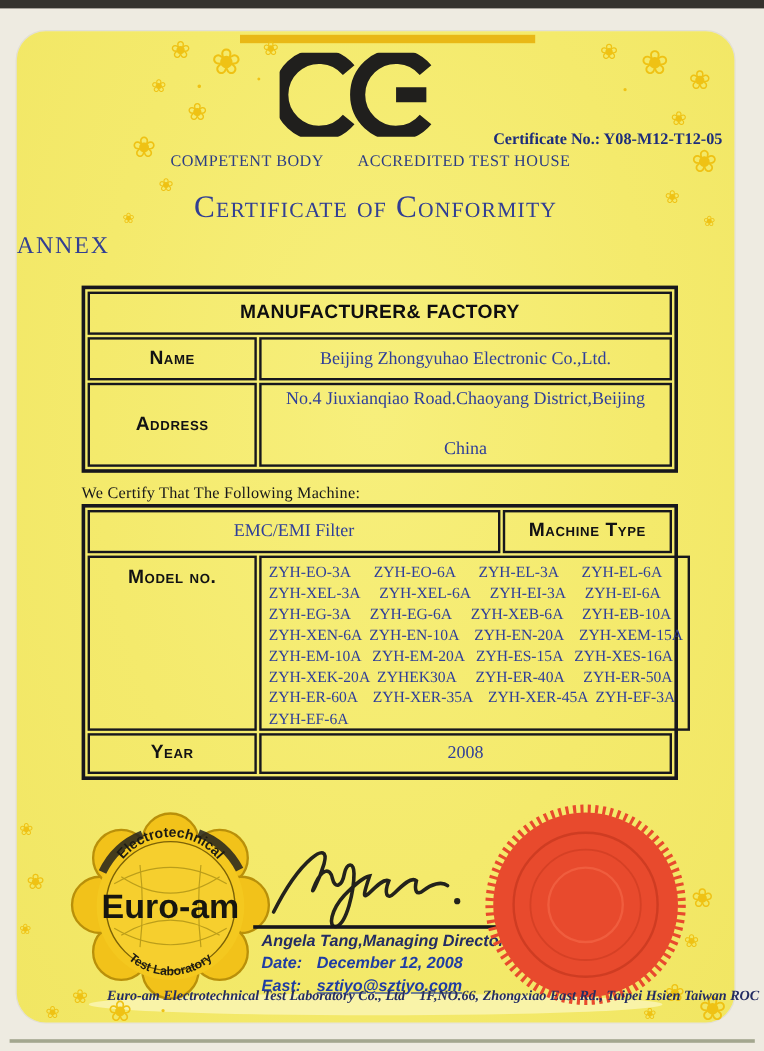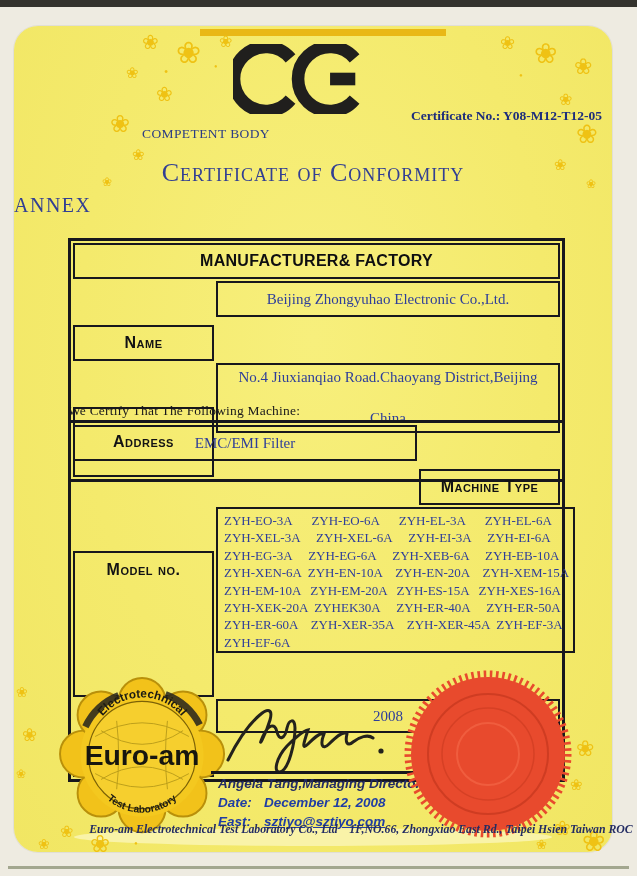--- a/index.html
+++ b/index.html
@@ -33,21 +33,21 @@
 
   
   .tbl{position:absolute;left:54px;width:497px;border:3px solid #17171d;padding:2px;
        display:flex;flex-direction:column;gap:2px;background:transparent;box-sizing:border-box;}
   .tr{display:flex;gap:2px;}
   .cell{border:2px solid #17171d;display:flex;align-items:center;justify-content:center;
         box-sizing:border-box;}
   .hdr-cell{flex:1;height:36px;font-family:"Liberation Sans", sans-serif;font-weight:bold;
         font-size:16px;color:#0e0e10;letter-spacing:0.3px;}
   .label-cell{width:141px;font-family:"Liberation Sans", sans-serif;font-weight:bold;
-        font-size:16px;font-variant:small-caps;color:#121214;letter-spacing:0.5px;flex:none;margin-top:44px;}
+        font-size:16px;font-variant:small-caps;color:#121214;letter-spacing:0.5px;flex:none;}
   .value-cell{flex:1;color:#2e3e9a;font-size:15px;}
   .addr-cell{flex-direction:column;justify-content:center;gap:24px;}
   .model-cell{align-items:flex-start;justify-content:flex-start;padding:3px 4px 19px 6px;
         flex-direction:column;}
   .mline{white-space:pre;font-size:13px;line-height:17.4px;color:#2e3e9a;}
 
   .certify{position:absolute;left:54px;top:377px;font-size:13.5px;color:#17171b;letter-spacing:0.2px;}
 
   
   .badge{position:absolute;left:42px;top:648px;width:176px;height:166px;}
@@ -120,20 +120,21 @@
     </svg>
 
     <div class="certno">
       <span>Certificate No.:</span>
       <span> </span>
       <span>Y08-M12-T12-05</span>
     </div>
 
     <div class="cb-line">
       <span>COMPETENT BODY</span>
+      <span>ACCREDITED TEST HOUSE</span>
     </div>
 
     <div class="title">Certificate of Conformity</div>
     <div class="subtitle">ANNEX</div>
 
     <div class="tbl" style="top:212px">
       <div class="tr">
         <div class="cell hdr-cell">MANUFACTURER&amp; FACTORY</div>
       </div>
       <div class="tr">

